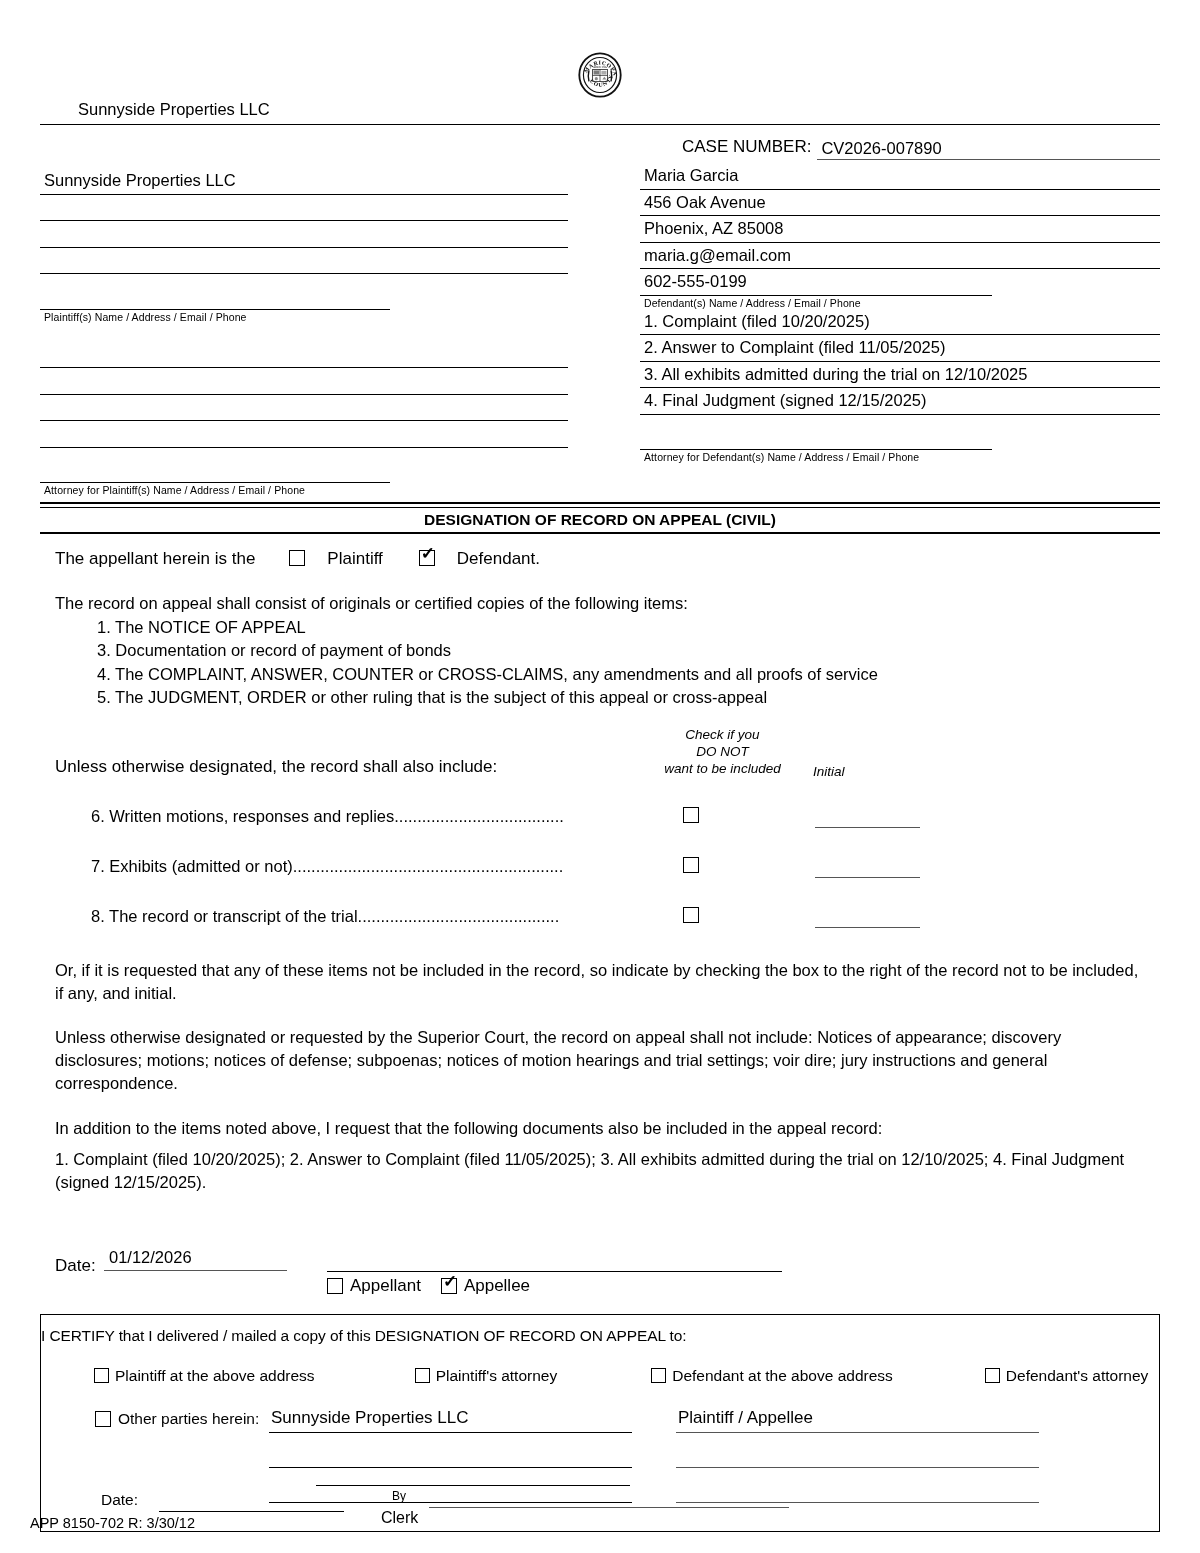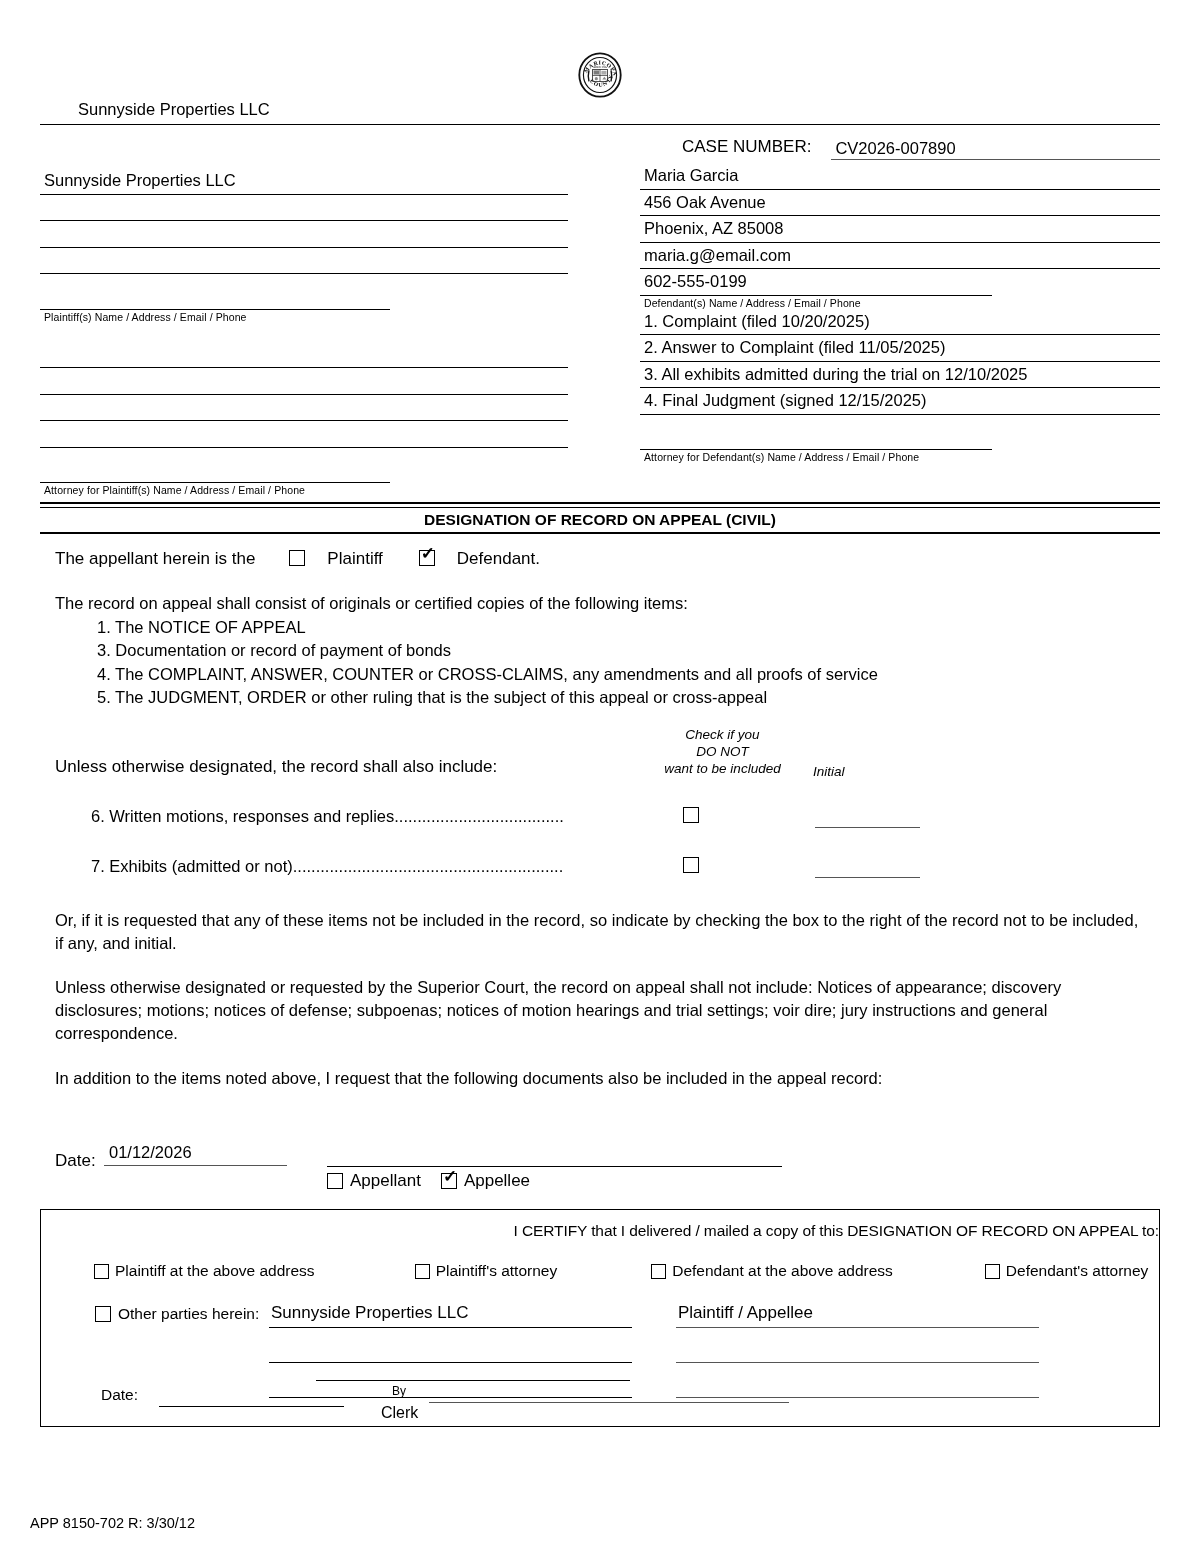--- a/index.html
+++ b/index.html
@@ -58,21 +58,20 @@
     letter-spacing:0.1px;
   }
   .gap-sm { height:9px; }
   .gap-md { height:19px; }
 
   .casenum-row {
     display:flex; align-items:flex-end;
     font-size:17px;
     margin-bottom:3px;
     padding-left:42px;
-    gap:14px;
   }
   .casenum-label { white-space:nowrap; padding-bottom:3px; }
   .casenum-value {
     border-bottom:1.4px solid #555;
     flex:1;
     margin-left:6px;
     font-size:16.5px;
     line-height:21px;
     padding-left:4px;
   }
@@ -164,21 +163,21 @@
 
   
   .cert-box {
     margin:18px 40px 0 40px;
     border:1.6px solid #000;
     height:218px;
     position:relative;
     padding:0;
   }
   .cert-title {
-    text-align:right; font-size:15.5px;
+    text-align:left; font-size:15.5px;
     padding-top:12px;
     letter-spacing:-0.1px;
   }
   .cert-row1 {
     display:flex; align-items:center;
     margin-top:22px; padding-left:47px;
     font-size:15.5px;
     gap:28px;
   }
   .cert-row1 .item { display:flex; align-items:center; white-space:nowrap; }
@@ -336,25 +335,31 @@
       <div class="inc-row">
         <div class="txt">6. Written motions, responses and replies.....................................</div>
         <span class="cb cbx"></span>
         <div class="initline"></div>
       </div>
       <div class="inc-row">
         <div class="txt">7. Exhibits (admitted or not)...........................................................</div>
         <span class="cb cbx"></span>
         <div class="initline"></div>
       </div>
+      <div class="inc-row">
+        <div class="txt">8. The record or transcript of the trial............................................</div>
+        <span class="cb cbx"></span>
+        <div class="initline"></div>
+      </div>
     </div>
 
     <div class="para" style="margin-top:28px">Or, if it is requested that any of these items not be included in the record, so indicate by checking the box to the right of the record not to be included, if any, and initial.</div>
     <div class="para">Unless otherwise designated or requested by the Superior Court, the record on appeal shall not include: Notices of appearance; discovery disclosures; motions; notices of defense; subpoenas; notices of motion hearings and trial settings; voir dire; jury instructions and general correspondence.</div>
     <div class="para">In addition to the items noted above, I request that the following documents also be included in the appeal record:</div>
+    <div class="para" style="margin-top:9px">1. Complaint (filed 10/20/2025); 2. Answer to Complaint (filed 11/05/2025); 3. All exhibits admitted during the trial on 12/10/2025; 4. Final Judgment (signed 12/15/2025).</div>
 
     <div class="sig-area">
       <div class="date-label">Date:</div>
       <div class="date-line">01/12/2026</div>
       <div class="sig-line"></div>
       <div class="role-row">
         <span class="cb" id="cb-appellant"></span>
         <span class="cbtext">Appellant</span>
         <span class="cb checked" id="cb-appellee"></span>
         <span class="cbtext">Appellee</span>

